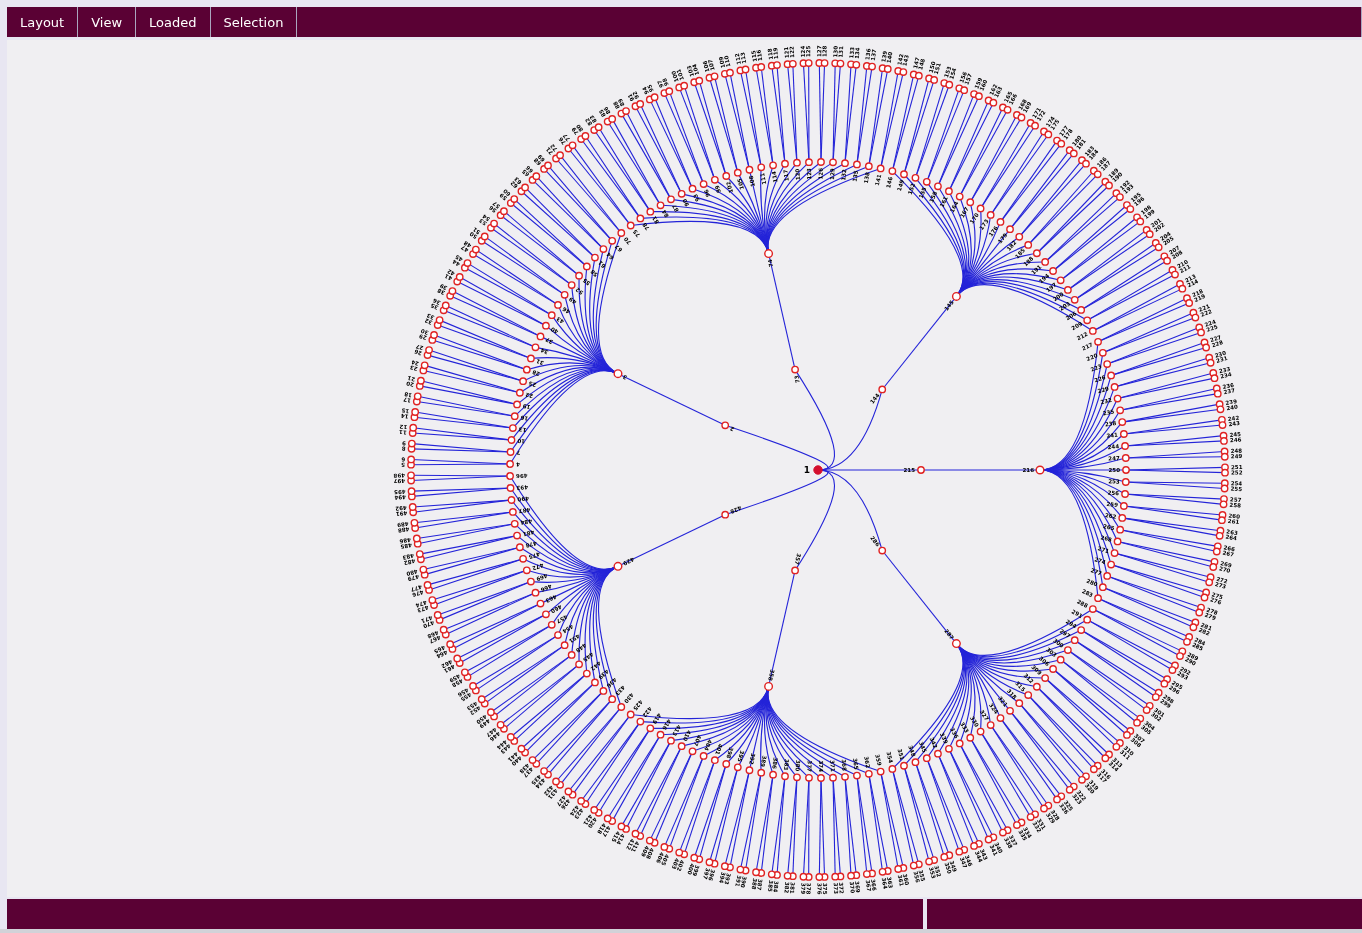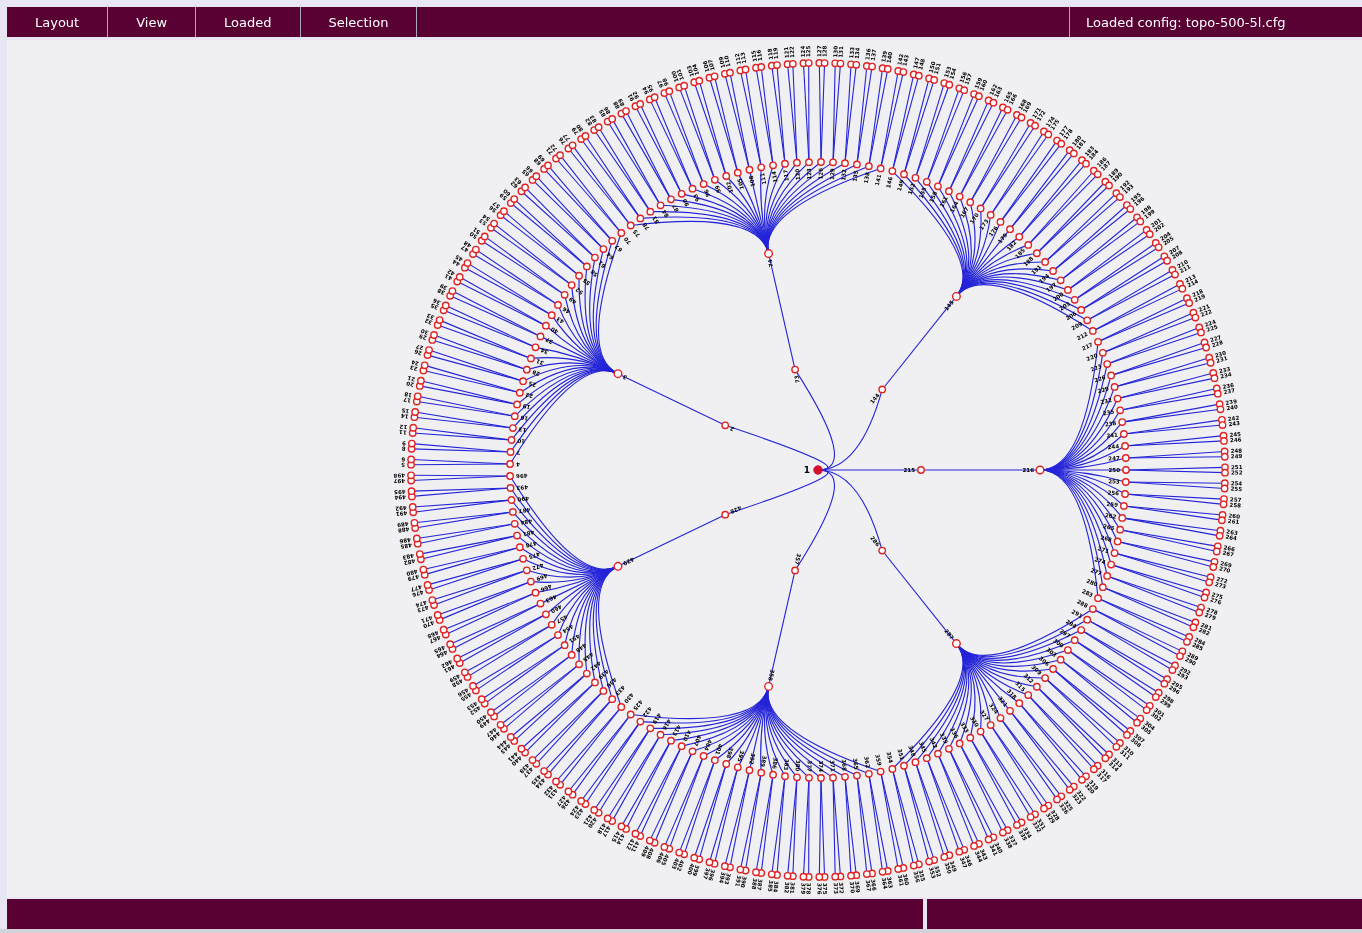--- a/index.html
+++ b/index.html
@@ -6,21 +6,21 @@
   body{
     width:1362px;height:933px;position:relative;overflow:hidden;
     background:#e8e6f2;
     font-family:"DejaVu Sans","Liberation Sans",sans-serif;
   }
   .menubar{
     position:absolute;left:7px;right:0;top:7px;height:30px;
     background:#5a0134;color:#ffffff;display:flex;align-items:stretch;
     font-size:13px;
   }
-  .menu-item{display:flex;align-items:center;padding:0 28px;white-space:nowrap;cursor:default;}
+  .menu-item{display:flex;align-items:center;padding:0 13px;white-space:nowrap;cursor:default;}
   .menu-sep{width:1px;background:#aaa6bf;}
   .menu-spacer{flex:1;}
   .menu-status{display:flex;align-items:center;width:292px;}
   .menu-status .txt{padding-left:16px;white-space:nowrap;}
   .canvas{
     position:absolute;left:7px;right:0;top:40px;height:857px;
     background:#f0eff2;
   }
   .statusbar{
     position:absolute;left:7px;right:0;top:899px;height:30px;
@@ -45,23 +45,20 @@
   <div class="menu-item">Layout</div>
   <div class="menu-sep"></div>
   <div class="menu-item">View</div>
   <div class="menu-sep"></div>
   <div class="menu-item">Loaded</div>
   <div class="menu-sep"></div>
   <div class="menu-item">Selection</div>
   <div class="menu-sep"></div>
   <div class="menu-spacer"></div>
   <div class="menu-sep"></div>
-  <div class="menu-status">
-    <span class="txt">Loaded config: topo-500-5l.cfg</span>
-  </div>
 </div>
 
 <div class="canvas">
   <svg width="1355" height="857" viewBox="0 0 1355 857">
       <g>
         <path d="M811 430 Q853 430 718.1968640595993 385.3169164042195" fill="none" stroke="#2424d8" stroke-width="1.1"></path>
         <path d="M718.1968640595993 385.3169164042195 L610.9777070022432 333.6927712789974" fill="none" stroke="#2424d8" stroke-width="1.1"></path>
         <path d="M610.9777070022432 333.6927712789974 Q570.4326476108059 314.1710357274428 503.0582146319845 424.0119431900577" fill="none" stroke="#2424d8" stroke-width="1.15"></path>
         <path d="M503.0582146319845 424.0119431900577 L404.0343130179443 424.7151519204902" fill="none" stroke="#2424d8" stroke-width="1.1"></path>
         <path d="M503.0582146319845 424.0119431900577 L404.13650943582593 419.4595993465018" fill="none" stroke="#2424d8" stroke-width="1.1"></path>

